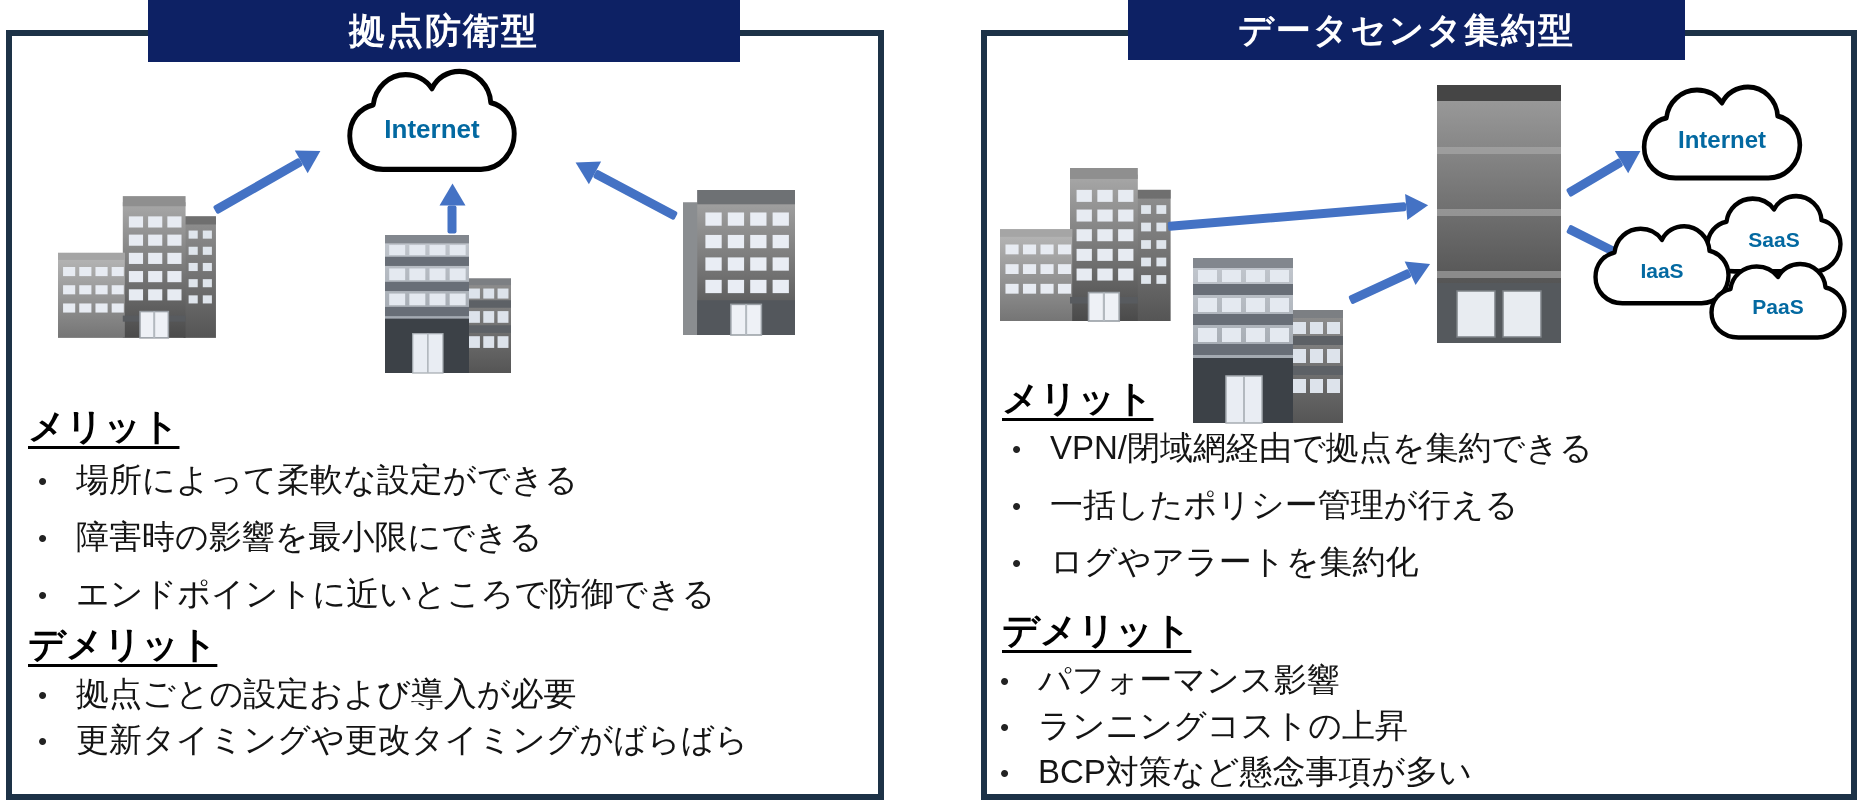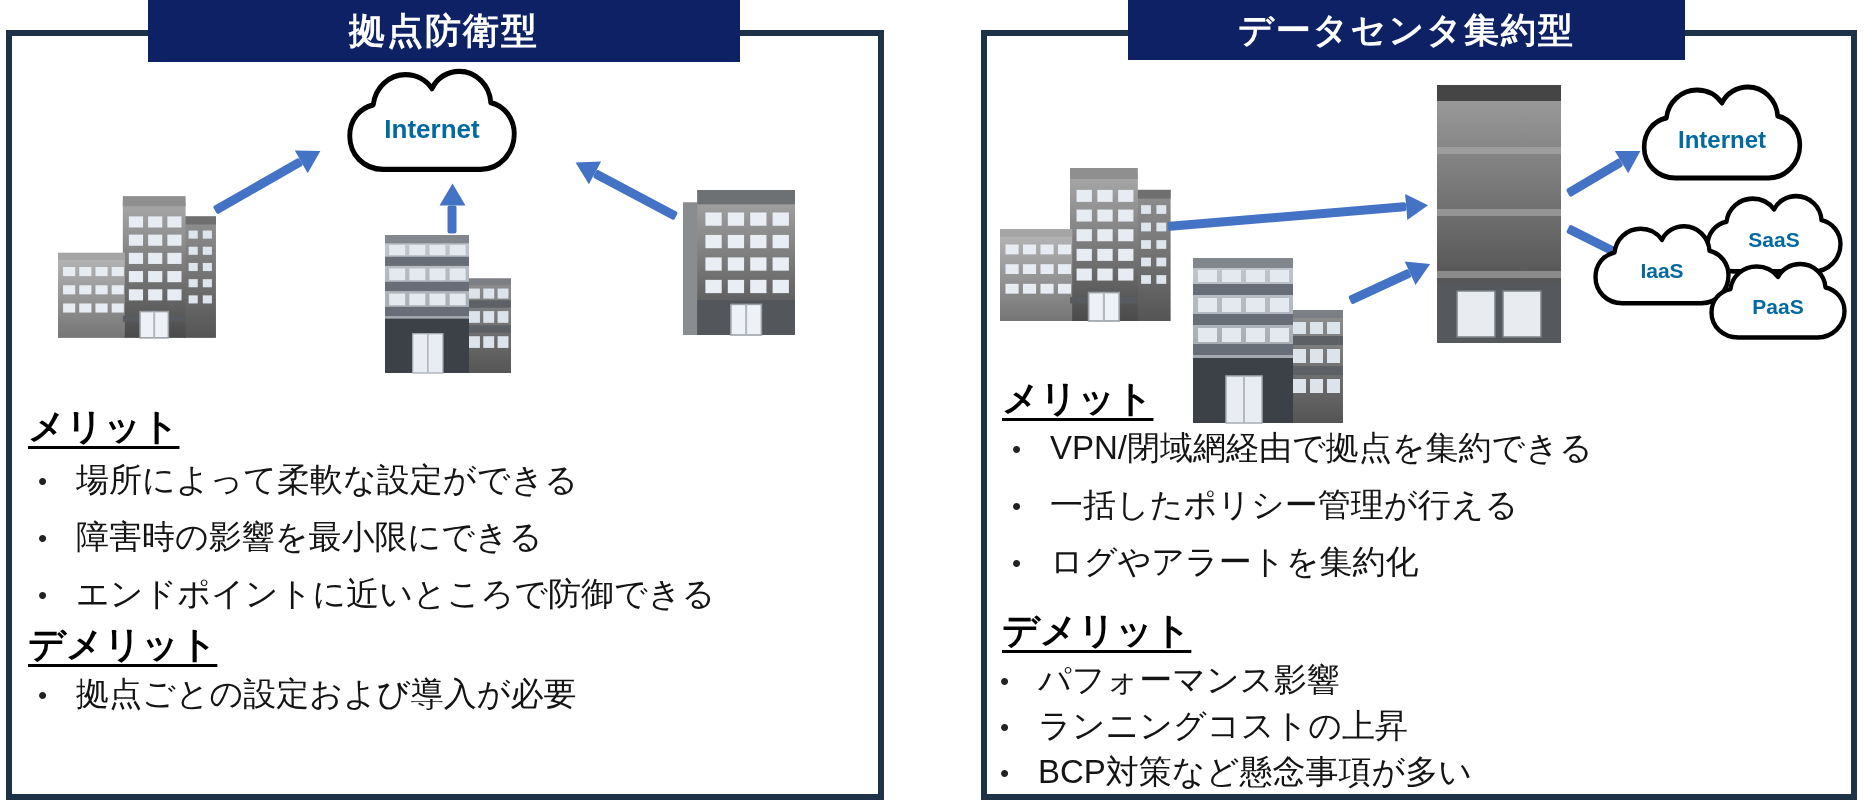--- a/index.html
+++ b/index.html
@@ -268,20 +268,21 @@
 
     <div class="sec-heading" style="left:28px;top:402px;">メリット</div>
     <ul class="bullets merits" style="left:30px;top:460px;">
       <li>場所によって柔軟な設定ができる</li>
       <li>障害時の影響を最小限にできる</li>
       <li>エンドポイントに近いところで防御できる</li>
     </ul>
     <div class="sec-heading" style="left:28px;top:620px;">デメリット</div>
     <ul class="bullets demerits" style="left:30px;top:674px;">
       <li>拠点ごとの設定および導入が必要</li>
+      <li>更新タイミングや更改タイミングがばらばら</li>
     </ul>
   </div>
 
   <div>
     <div class="pbox" style="left:981px;top:30px;width:876px;height:770px;"></div>
 
     <div class="banner" style="left:1128px;top:0;width:557px;height:60px;line-height:60px;font-size:35px;">
       <span>データセンタ集約型</span>
     </div>
 

